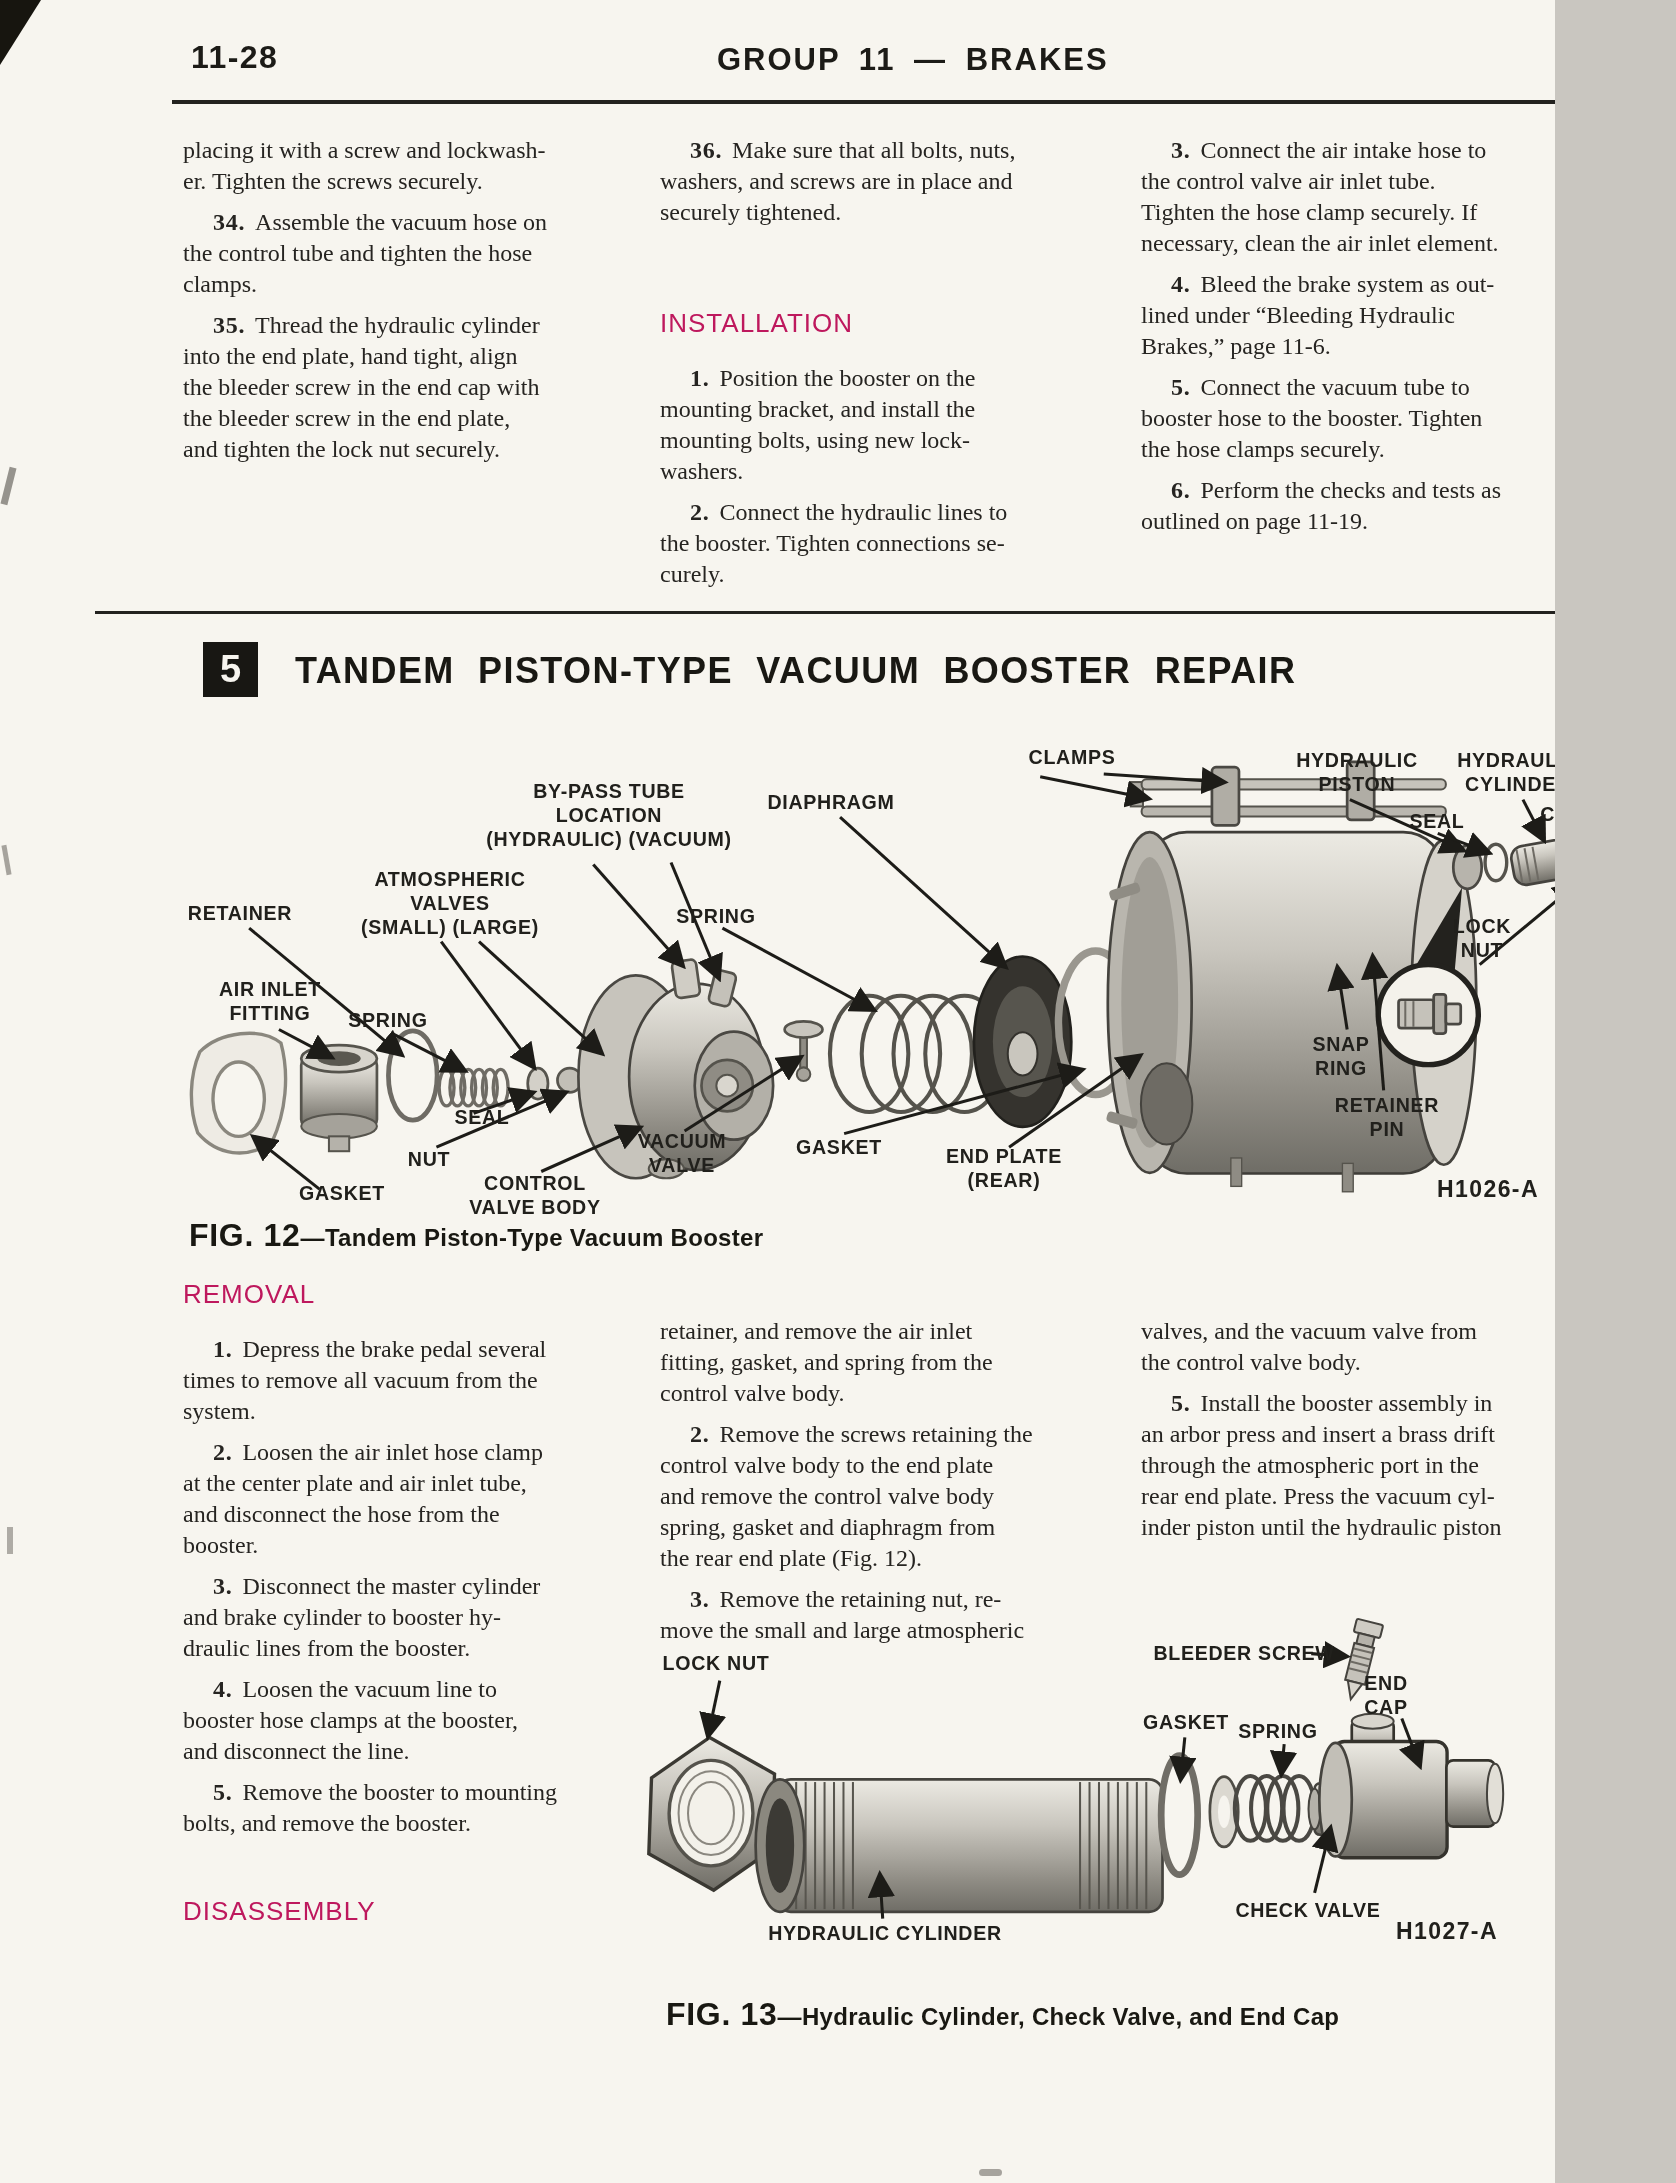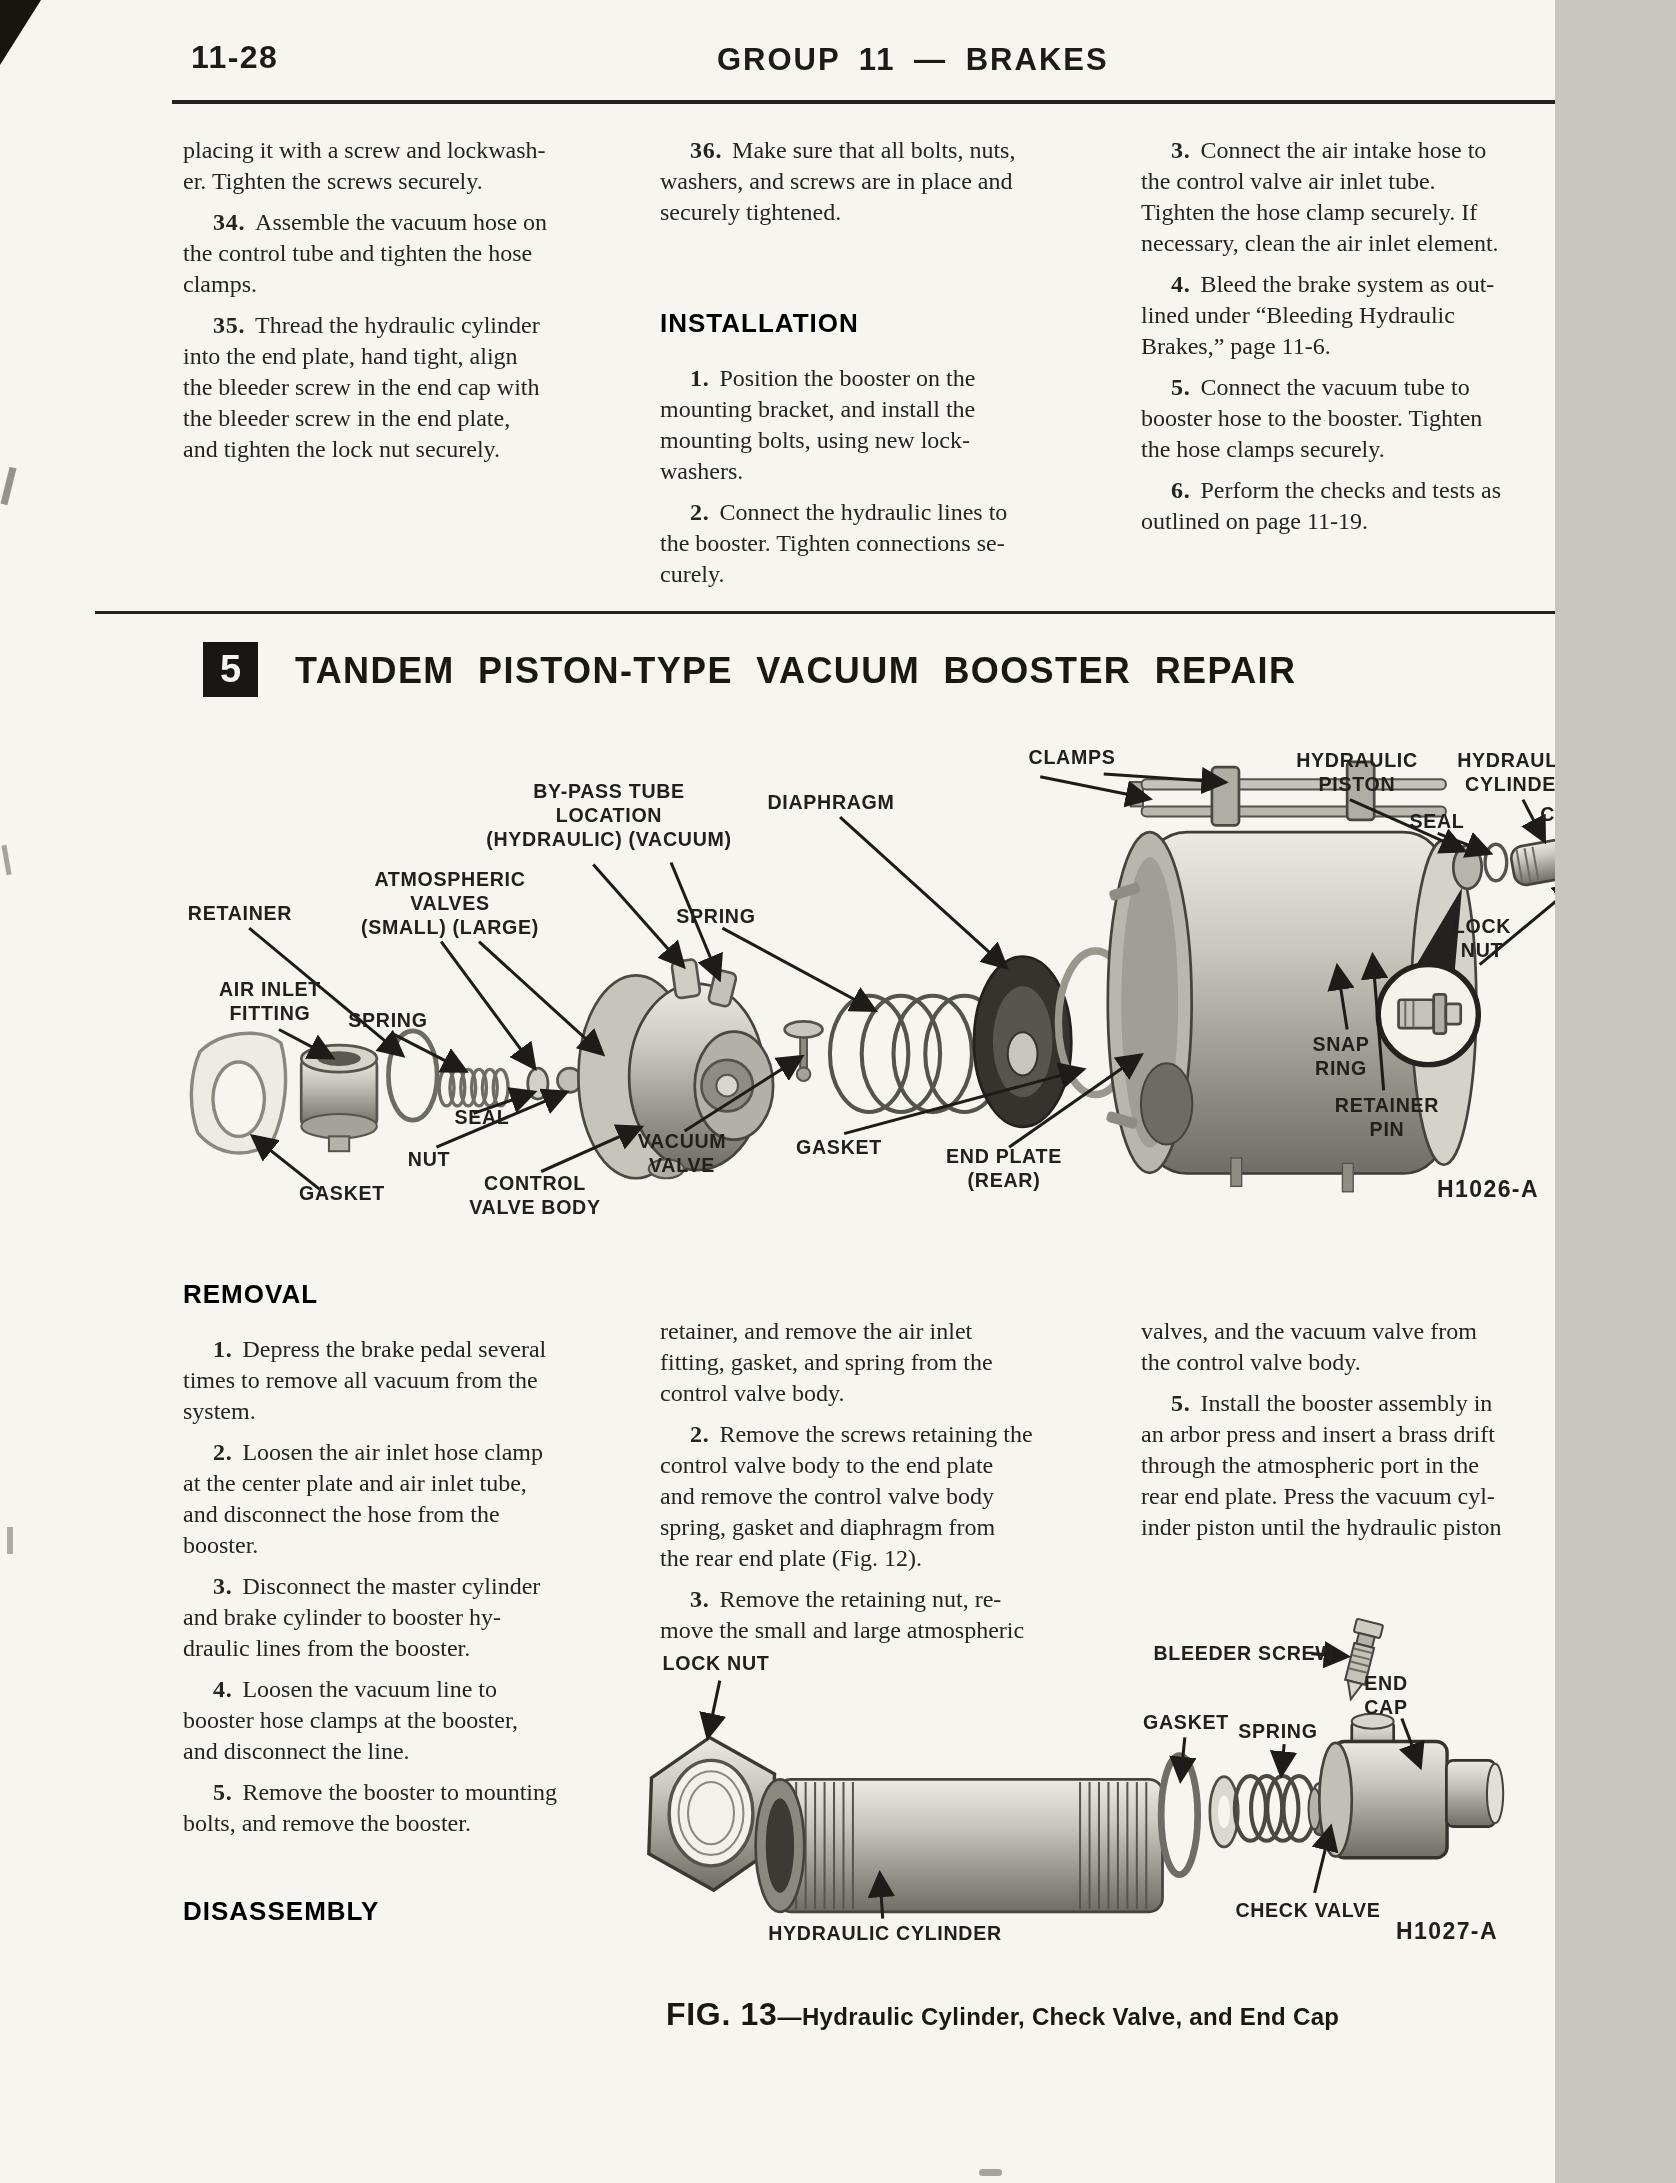--- a/index.html
+++ b/index.html
@@ -15,22 +15,22 @@
   .ptitle{position:absolute;left:717px;top:42px;font-family:"Liberation Sans",sans-serif;
           font-weight:bold;font-size:31px;letter-spacing:2px;word-spacing:8px;color:#1c1b17;}
   .rule{position:absolute;background:#23221f;}
   
   .col{position:absolute;width:467px;}
   .body{font-size:24px;line-height:31px;margin:0 0 10px 0;text-align:left;}
   .pre{white-space:pre-line;}
   .numpar{text-indent:30px;}
   .numpar b{padding-right:10px;letter-spacing:0.7px;}
   .boldrun{display:block;font-weight:bold;text-indent:0;white-space:pre-line;}
-  .subhead{font-family:"Liberation Sans",sans-serif;font-weight:bold;font-size:26px;
-           letter-spacing:1px;color:#000000;margin:0 0 24px 0;}
+  .subhead{font-family:"Liberation Sans",sans-serif;font-weight:normal;font-size:26px;
+           letter-spacing:1px;color:#be185d;margin:0 0 24px 0;}
   .gap-top{margin-top:80px;}
   .gap-top2{margin-top:57px;}
   
   .secbox{position:absolute;left:203px;top:642px;width:55px;height:55px;background:#181713;
           color:#f7f5ef;font-family:"Liberation Sans",sans-serif;font-weight:bold;font-size:38px;
           display:flex;align-items:center;justify-content:center;}
   .sectitle{position:absolute;left:295px;top:650px;font-family:"Liberation Sans",sans-serif;
             font-weight:bold;font-size:36px;letter-spacing:1.4px;word-spacing:12px;color:#191813;}
   
   .figwrap{position:absolute;}
@@ -276,20 +276,24 @@
 VALVE BODY</div>
     <div class="fl" style="left:587px;top:412px">VACUUM
 VALVE</div>
     <div class="fl" style="left:247px;top:464px">GASKET</div>
     <div class="fl" style="left:744px;top:418px">GASKET</div>
     <div class="fl" style="left:909px;top:427px">END PLATE
 (REAR)</div>
     <div class="fl code" style="left:1393px;top:460px">H1026-A</div>
   </div>
 
+  <div class="figcap" style="left:189px;top:1217px">
+    <span class="fl1">FIG. 12</span>
+    <span class="fl2">—Tandem Piston-Type Vacuum Booster</span>
+  </div>
 
   <div class="col" style="left:183px;top:1279px">
     <h3 class="subhead">REMOVAL</h3>
     <p class="body numpar"><b>1.</b><span class="pre">Depress the brake pedal several
 times to remove all vacuum from the
 system.</span></p>
     <p class="body numpar"><b>2.</b><span class="pre">Loosen the air inlet hose clamp
 at the center plate and air inlet tube,
 and disconnect the hose from the
 booster.</span></p>

